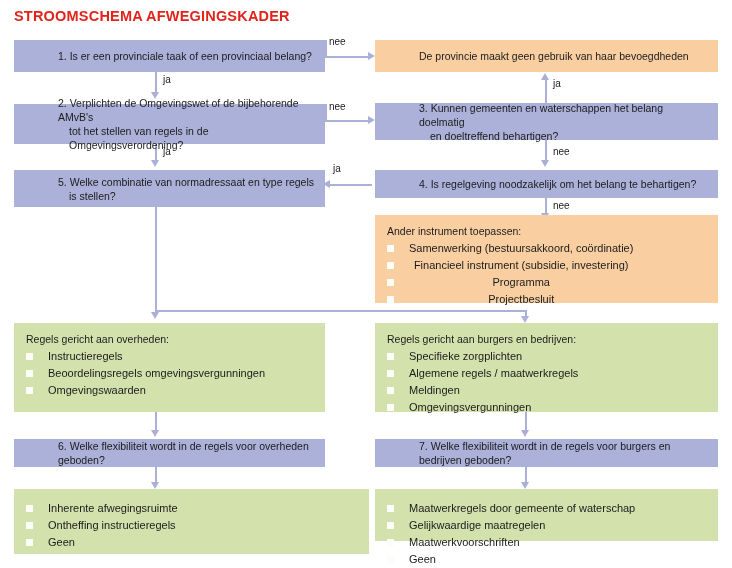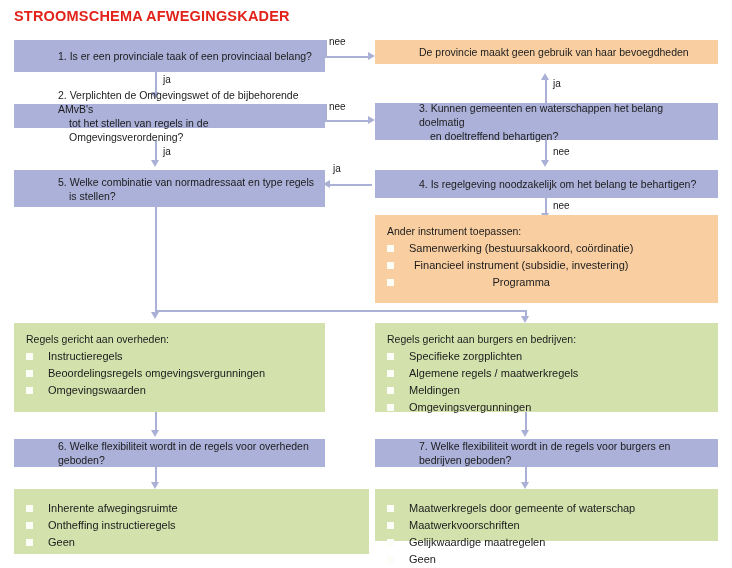--- a/index.html
+++ b/index.html
@@ -142,27 +142,27 @@
 
   <div class="ln lnv" style="left:525px;top:467px;height:17px;"></div>
   <div class="arw down" style="left:521px;top:482px;"></div>
 
   <div class="box blue" style="left:14px;top:40px;width:311px;height:32px;">
     <div class="txt">
       <span>1. Is er een provinciale taak of een provinciaal belang?</span>
     </div>
   </div>
 
-  <div class="box orange" style="left:375px;top:40px;width:343px;height:24px;">
+  <div class="box orange" style="left:375px;top:40px;width:343px;height:32px;">
     <div class="txt">
       <span>De provincie maakt geen gebruik van haar bevoegdheden</span>
     </div>
   </div>
 
-  <div class="box blue" style="left:14px;top:104px;width:311px;height:24px;">
+  <div class="box blue" style="left:14px;top:104px;width:311px;height:40px;">
     <div class="txt">
       <span>2. Verplichten de Omgevingswet of de bijbehorende AMvB's</span>
       <span class="l2">tot het stellen van regels in de Omgevingsverordening?</span>
     </div>
   </div>
 
   <div class="box blue" style="left:375px;top:103px;width:343px;height:37px;">
     <div class="txt">
       <span>3. Kunnen gemeenten en waterschappen het belang doelmatig</span>
       <span class="l2">en doeltreffend behartigen?</span>
@@ -181,20 +181,21 @@
       <span>4. Is regelgeving noodzakelijk om het belang te behartigen?</span>
     </div>
   </div>
 
   <div class="box orange listbox" style="left:375px;top:215px;width:343px;height:88px;text-align:center;">
     <div class="hdr">Ander instrument toepassen:</div>
     <ul>
       <li><span class="bul"></span><span>Samenwerking (bestuursakkoord, coördinatie)</span></li>
       <li><span class="bul"></span><span>Financieel instrument (subsidie, investering)</span></li>
       <li><span class="bul"></span><span>Programma</span></li>
+      <li><span class="bul"></span><span>Projectbesluit</span></li>
     </ul>
   </div>
 
   <div class="box green listbox" style="left:14px;top:323px;width:311px;height:89px;">
     <div class="hdr">Regels gericht aan overheden:</div>
     <ul>
       <li><span class="bul"></span><span>Instructieregels</span></li>
       <li><span class="bul"></span><span>Beoordelingsregels omgevingsvergunningen</span></li>
       <li><span class="bul"></span><span>Omgevingswaarden</span></li>
     </ul>
@@ -226,19 +227,19 @@
     <ul class="nohdr">
       <li><span class="bul"></span><span>Inherente afwegingsruimte</span></li>
       <li><span class="bul"></span><span>Ontheffing instructieregels</span></li>
       <li><span class="bul"></span><span>Geen</span></li>
     </ul>
   </div>
 
   <div class="box green listbox" style="left:375px;top:489px;width:343px;height:52px;">
     <ul class="nohdr">
       <li><span class="bul"></span><span>Maatwerkregels door gemeente of waterschap</span></li>
+      <li><span class="bul"></span><span>Gelijkwaardige maatregelen</span></li>
       <li><span class="bul"></span><span>Maatwerkvoorschriften</span></li>
-      <li><span class="bul"></span><span>Gelijkwaardige maatregelen</span></li>
       <li><span class="bul"></span><span>Geen</span></li>
     </ul>
   </div>
 
 </div>
 
 </body></html>

